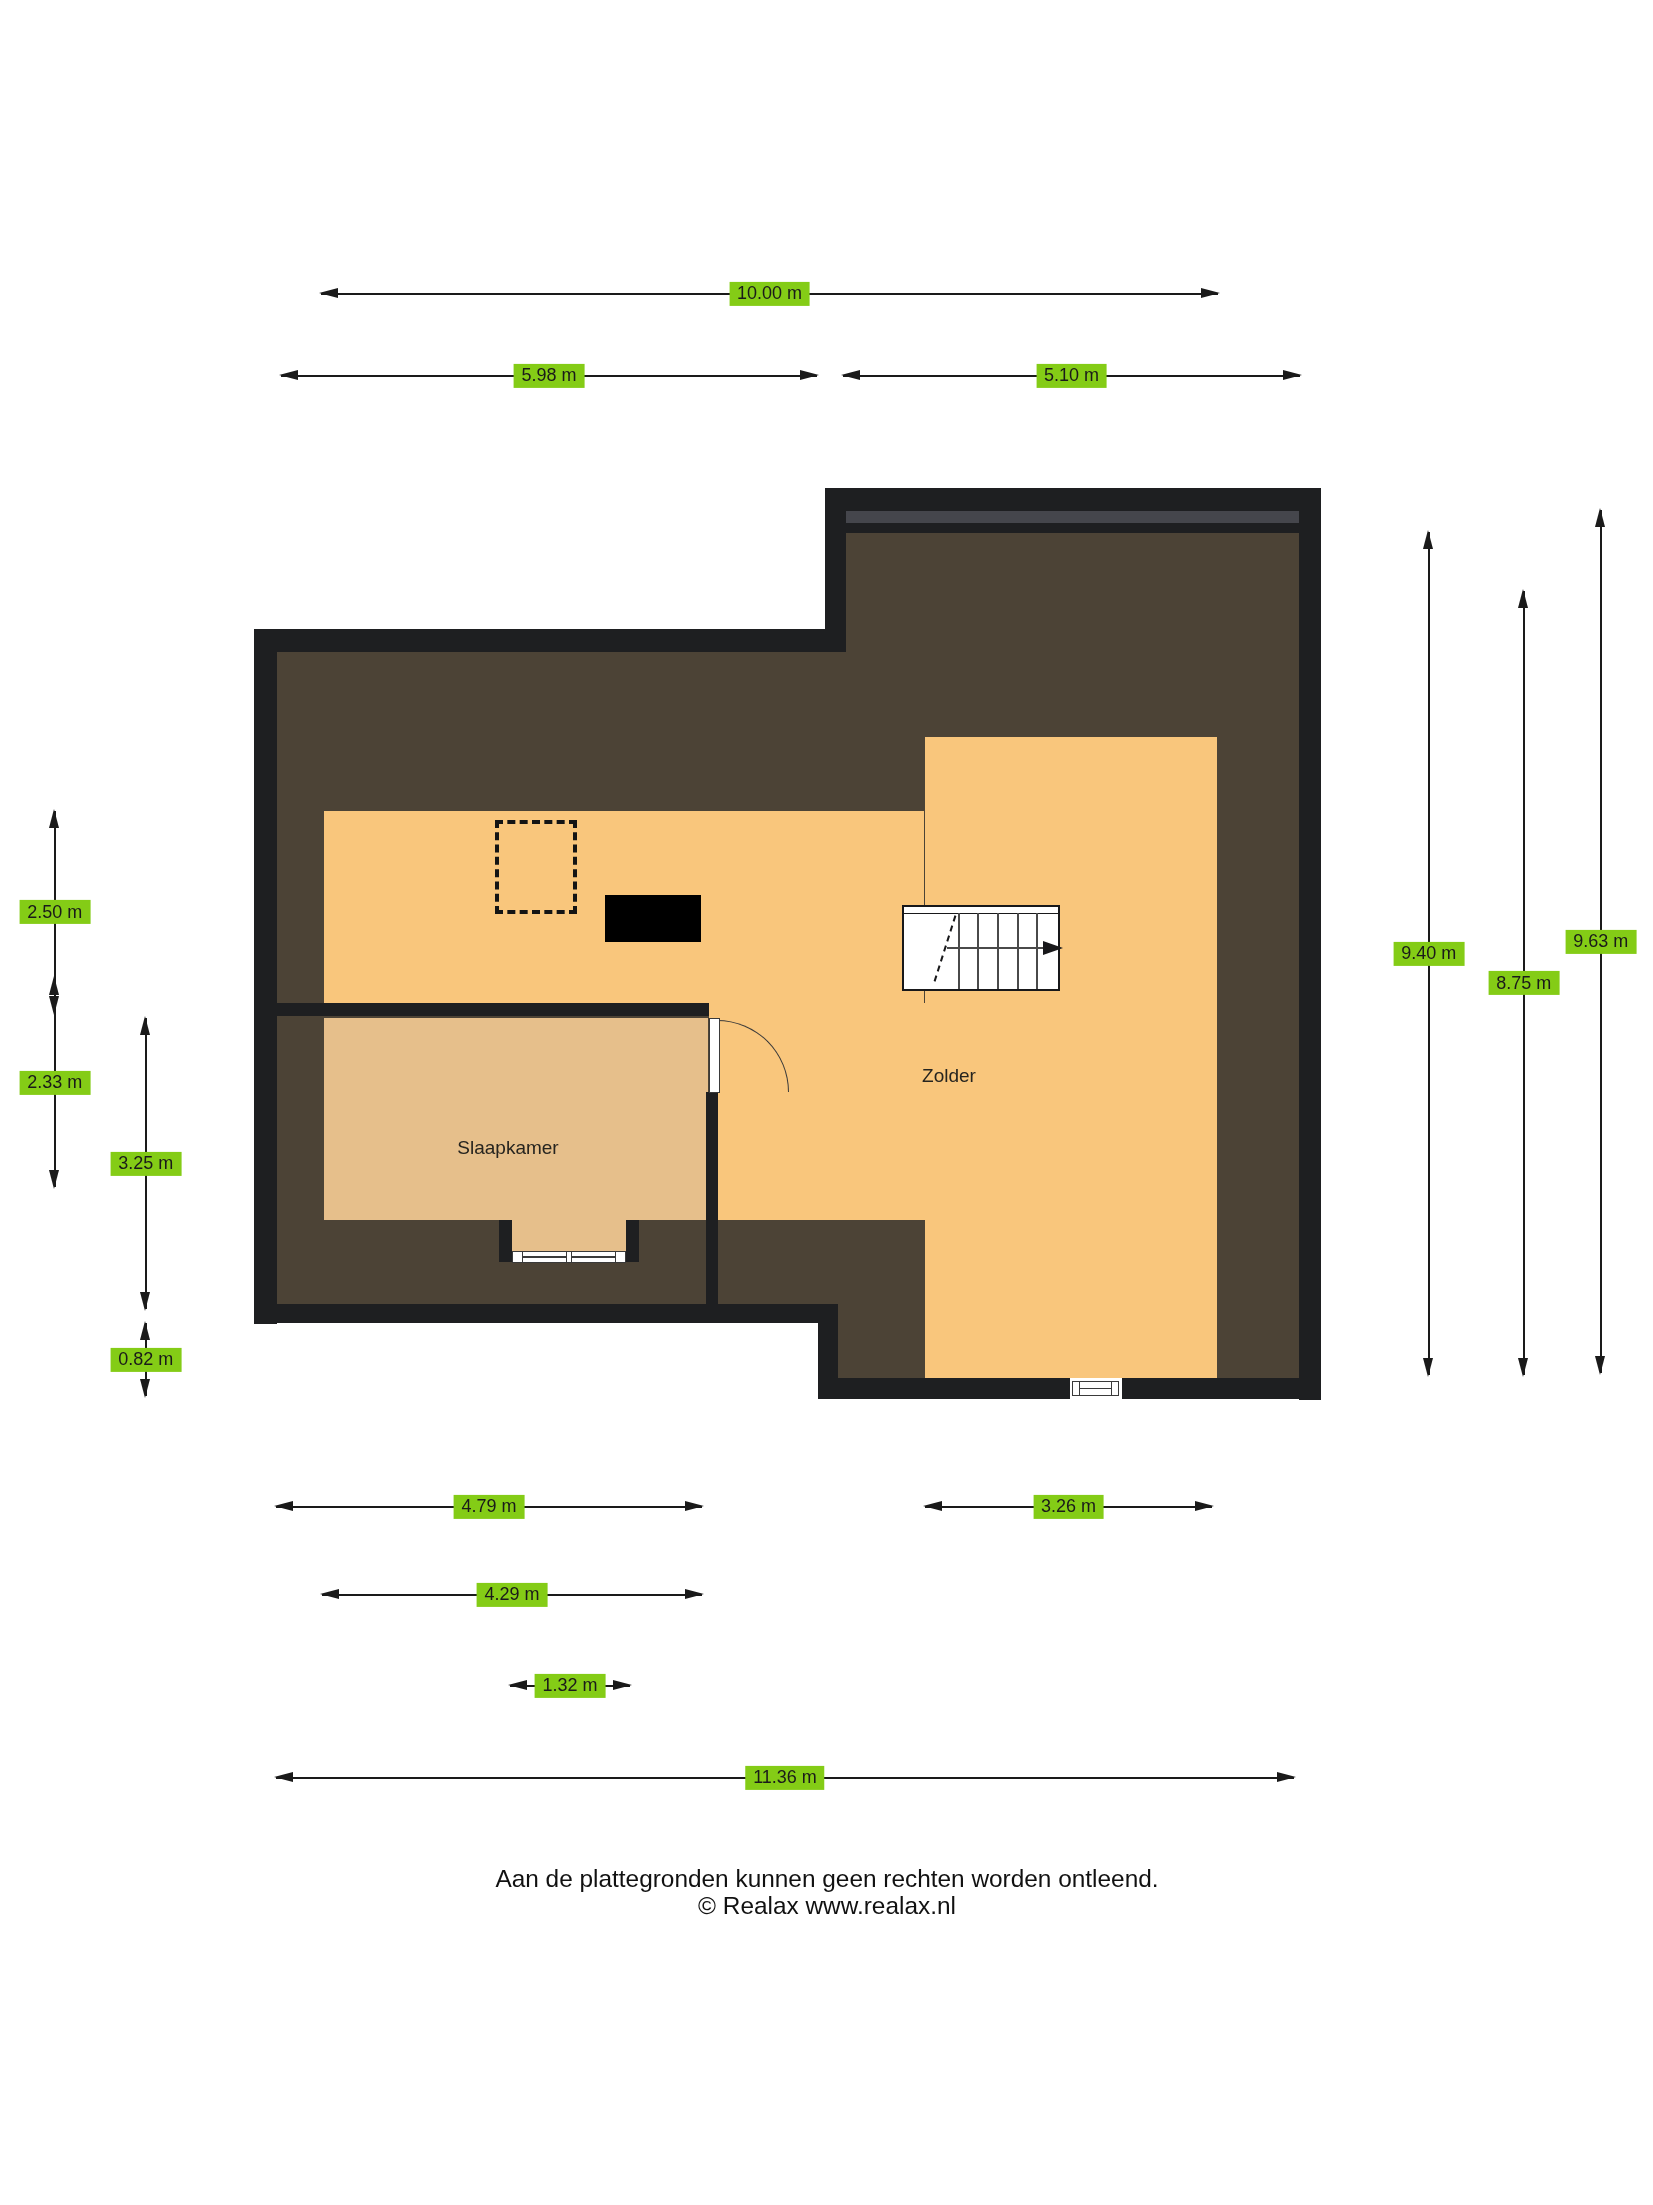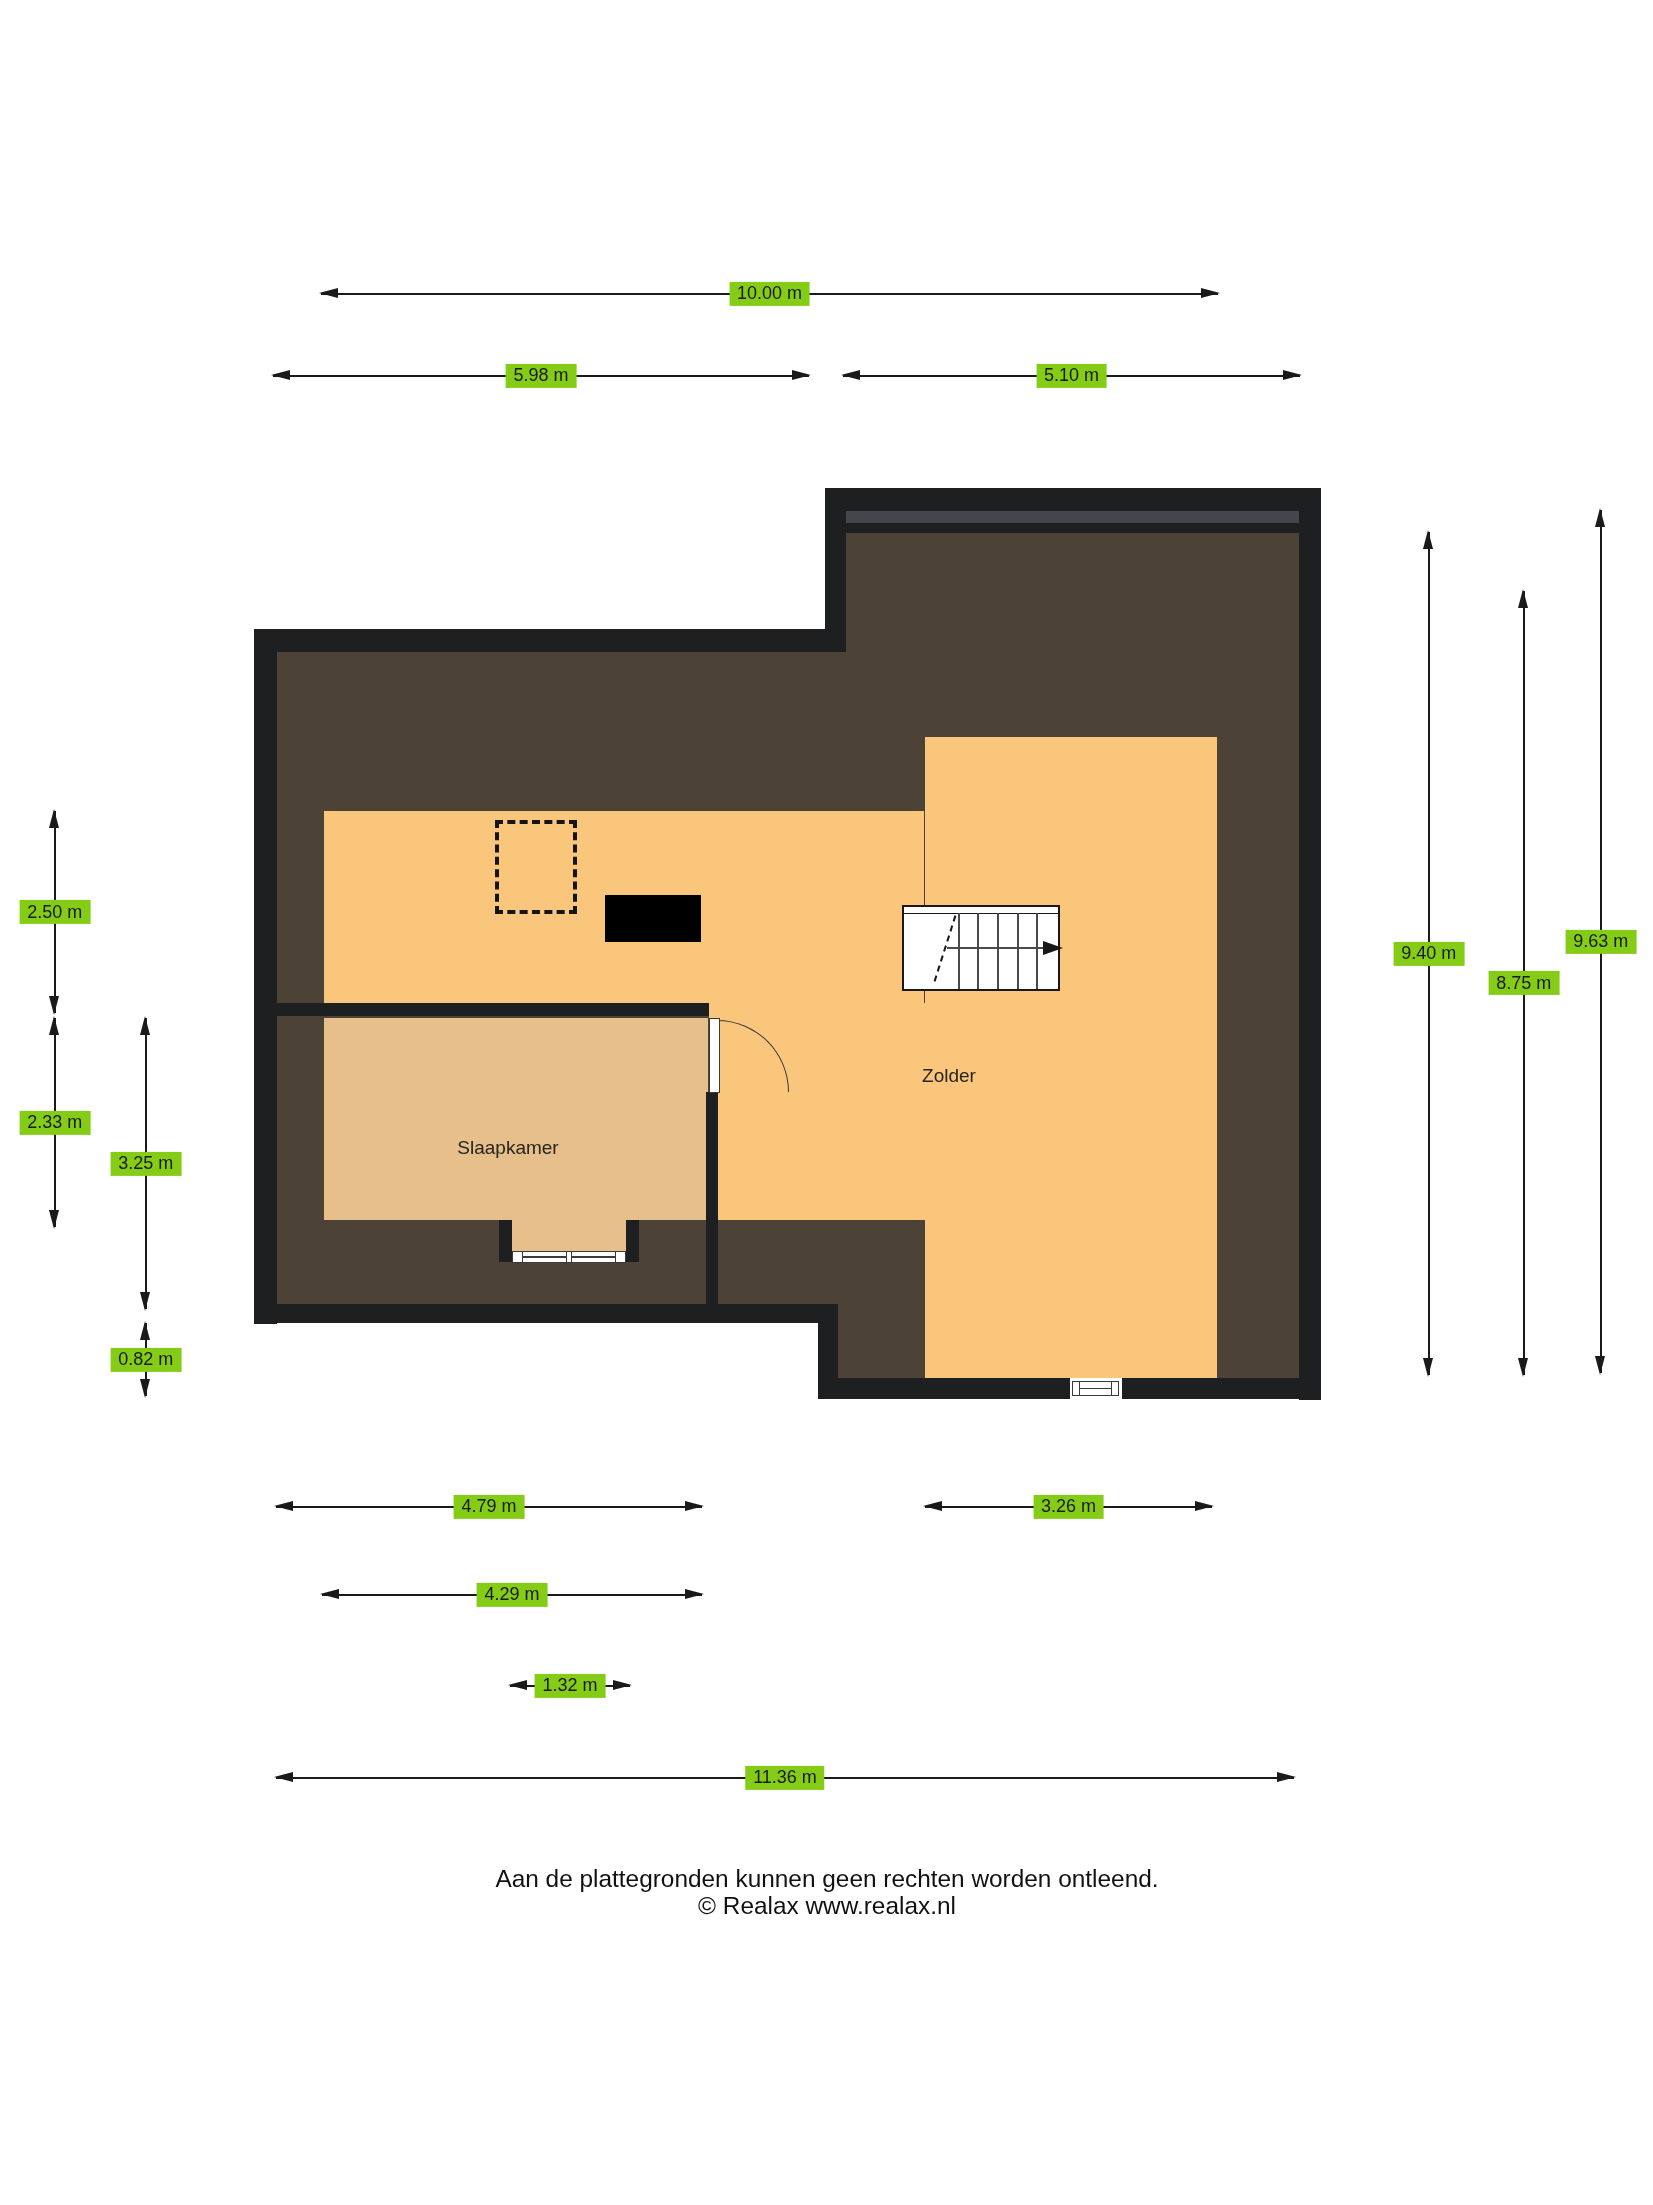--- a/index.html
+++ b/index.html
@@ -110,37 +110,37 @@
   </div>
 
   <div class="room-label" style="left:949px;top:1076px;">Zolder</div>
   <div class="room-label" style="left:508px;top:1148px;">Slaapkamer</div>
 
   <div class="dim dim-h" style="left:321px;top:293px;width:897px;">
     <span class="ah ah-left"></span>
     <span class="ah ah-right"></span>
     <span class="dim-label">10.00 m</span>
   </div>
-  <div class="dim dim-h" style="left:273px;top:375px;width:536px;">
+  <div class="dim dim-h" style="left:281px;top:375px;width:536px;">
     <span class="ah ah-left"></span>
     <span class="ah ah-right"></span>
     <span class="dim-label">5.98 m</span>
   </div>
   <div class="dim dim-h" style="left:843px;top:375px;width:457px;">
     <span class="ah ah-left"></span>
     <span class="ah ah-right"></span>
     <span class="dim-label">5.10 m</span>
   </div>
 
   <div class="dim dim-v" style="left:54px;top:811px;height:202px;">
     <span class="ah ah-up"></span>
     <span class="ah ah-down"></span>
     <span class="dim-label">2.50 m</span>
   </div>
-  <div class="dim dim-v" style="left:54px;top:1018px;height:209px;text-align:center;">
+  <div class="dim dim-v" style="left:54px;top:978px;height:209px;text-align:center;">
     <span class="ah ah-up"></span>
     <span class="ah ah-down"></span>
     <span class="dim-label">2.33 m</span>
   </div>
   <div class="dim dim-v" style="left:145px;top:1018px;height:291px;">
     <span class="ah ah-up"></span>
     <span class="ah ah-down"></span>
     <span class="dim-label">3.25 m</span>
   </div>
   <div class="dim dim-v" style="left:145px;top:1323px;height:73px;">

